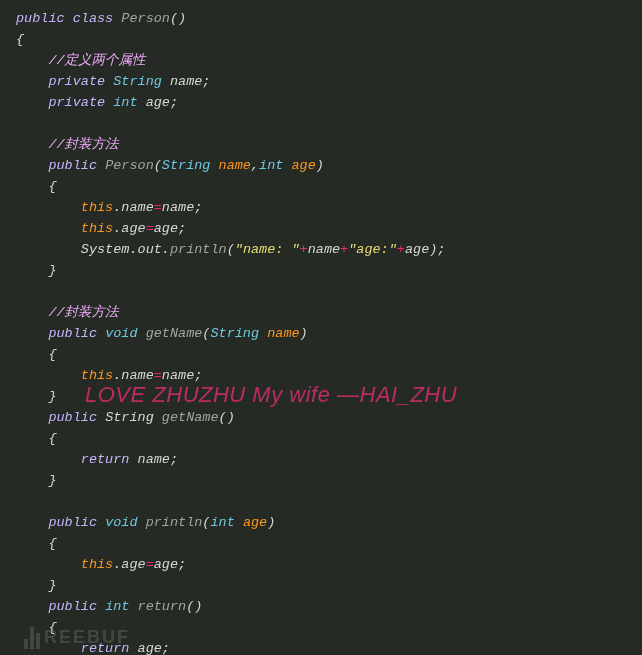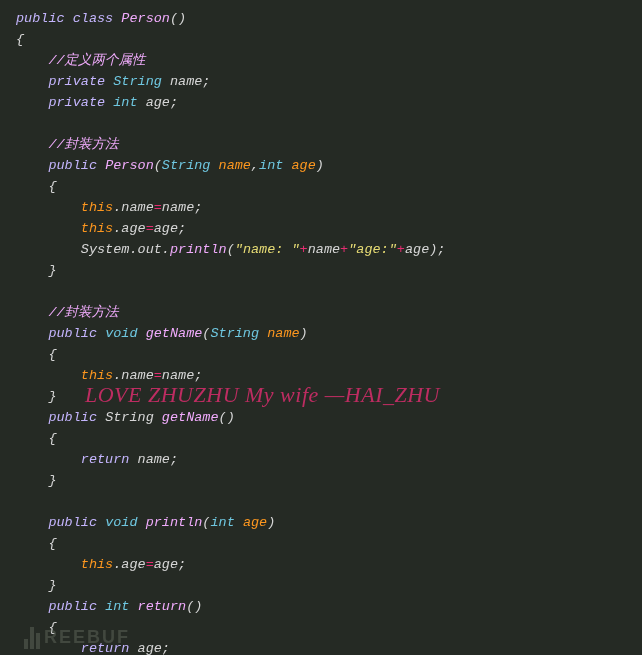--- a/index.html
+++ b/index.html
@@ -15,33 +15,33 @@
     margin: 0;
     padding: 8px 0 0 16px;
     font-family: Consolas, 'Courier New', monospace;
     font-size: 13.5px;
     line-height: 21px;
     font-style: italic;
     color: #d6d6d6;
   }
   .kw   { color: #c4b5fd; }
   .type { color: #6fc7e0; font-style: italic; }
-  .fn   { color: #f0abfc; }
+  .fn   { color: #a3a3a3; }
   .name { color: #fd971f; font-style: italic; }
   .str  { color: #e6db74; }
   .com  { color: #f0abfc; }
   .pun  { color: #d6d6d6; }
   .op   { color: #e42d71; }
   .id   { color: #d6d6d6; }
 
   #overlay {
     position: absolute;
     top: 382px;
     left: 85px;
-    font-family: Liberation Serif, serif;
+    font-family: Liberation Sans, sans-serif;
     font-style: italic;
     font-size: 22px;
     color: #e42d71;
     opacity: 0.8;
     letter-spacing: 0.5px;
     pointer-events: none;
   }
   #watermark {
     position: absolute;
     bottom: 6px;

